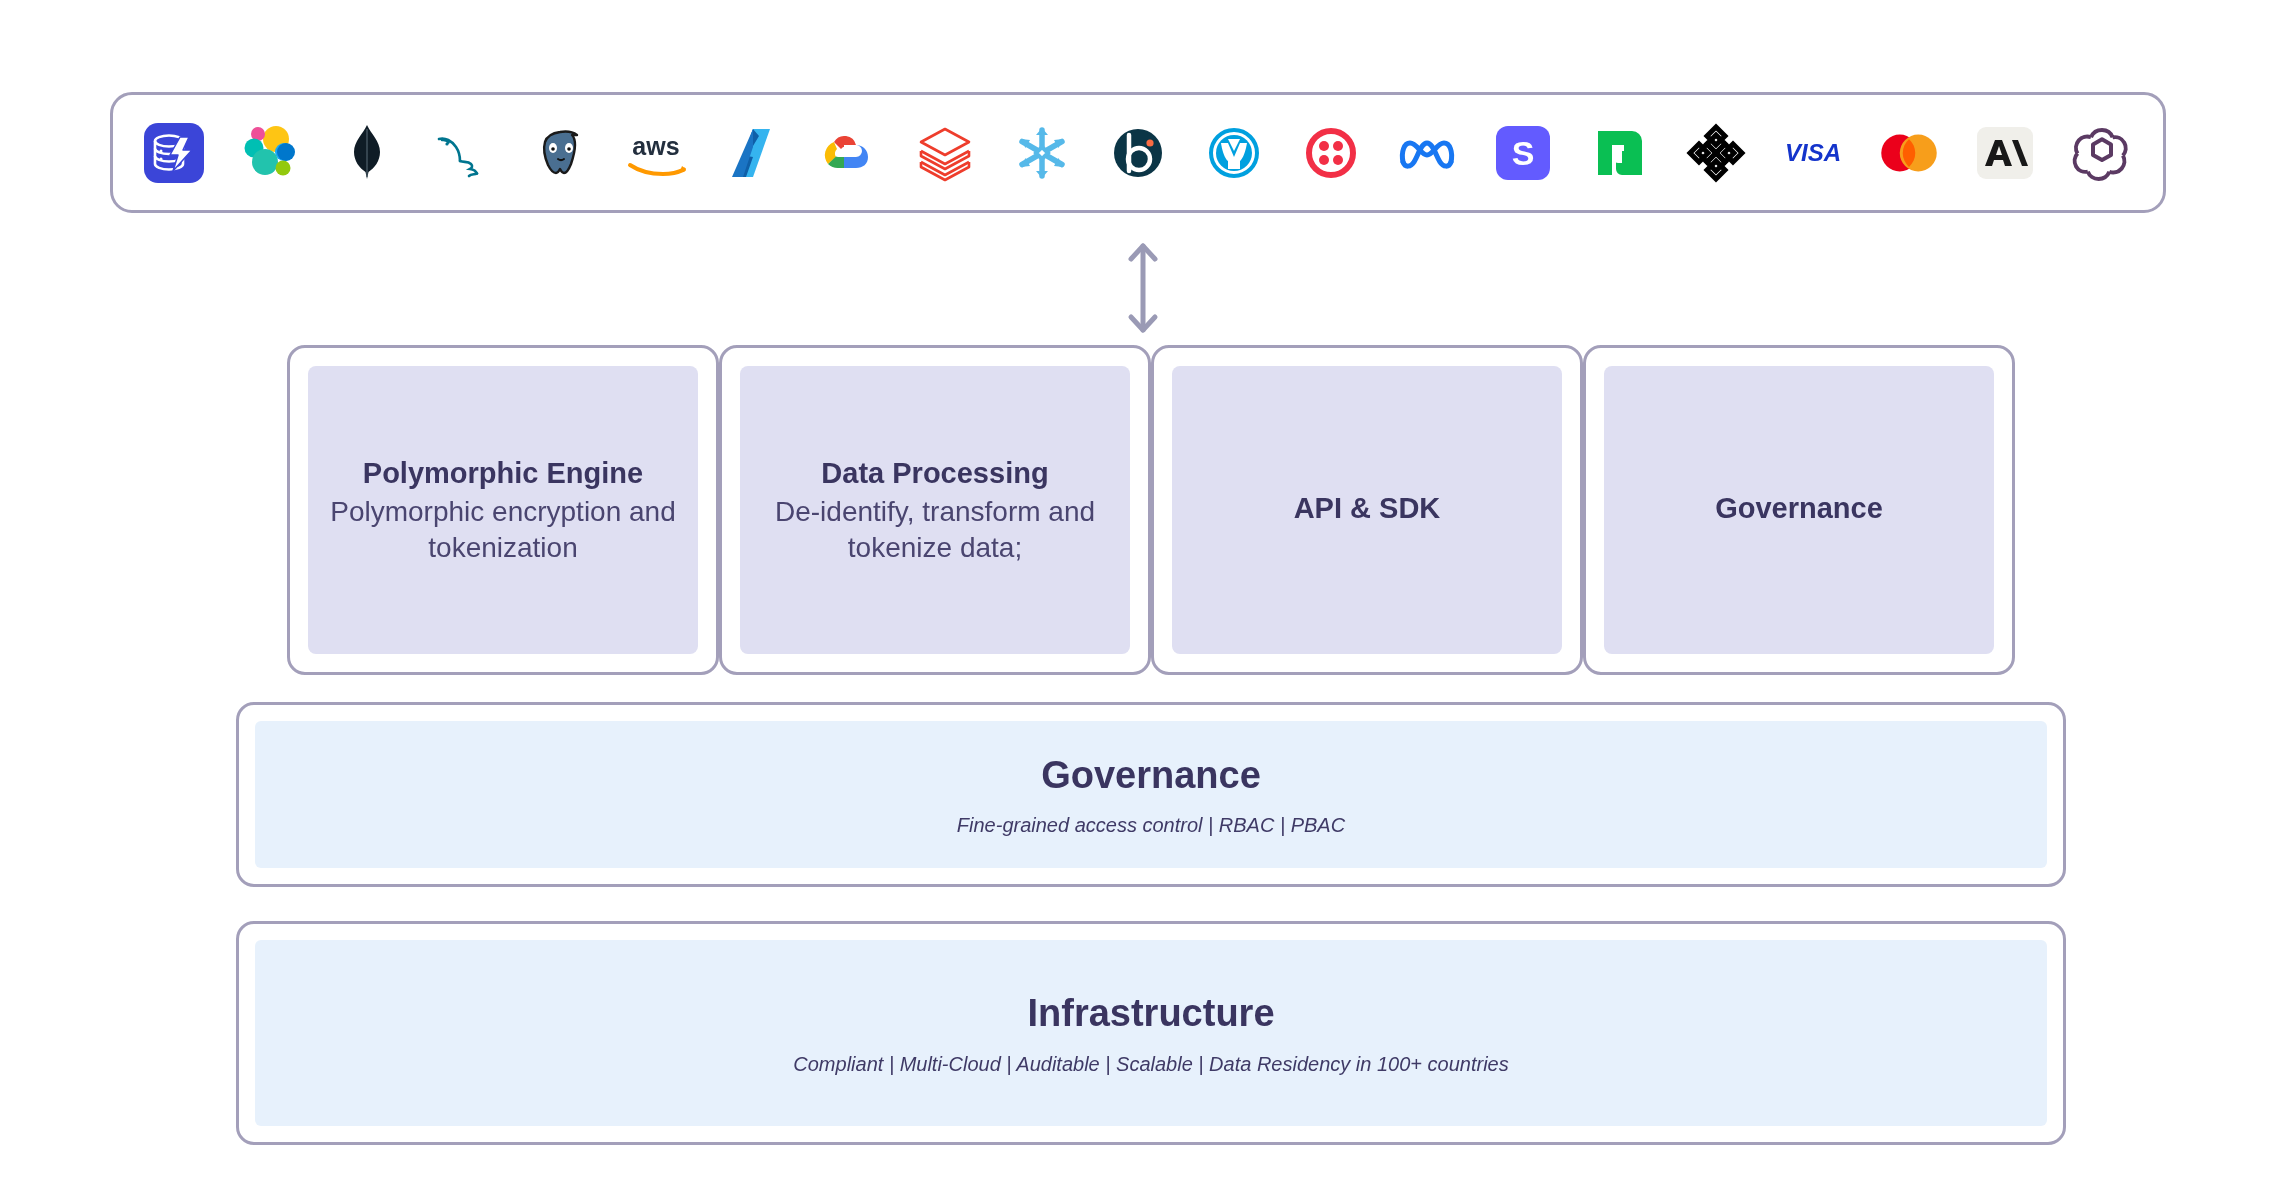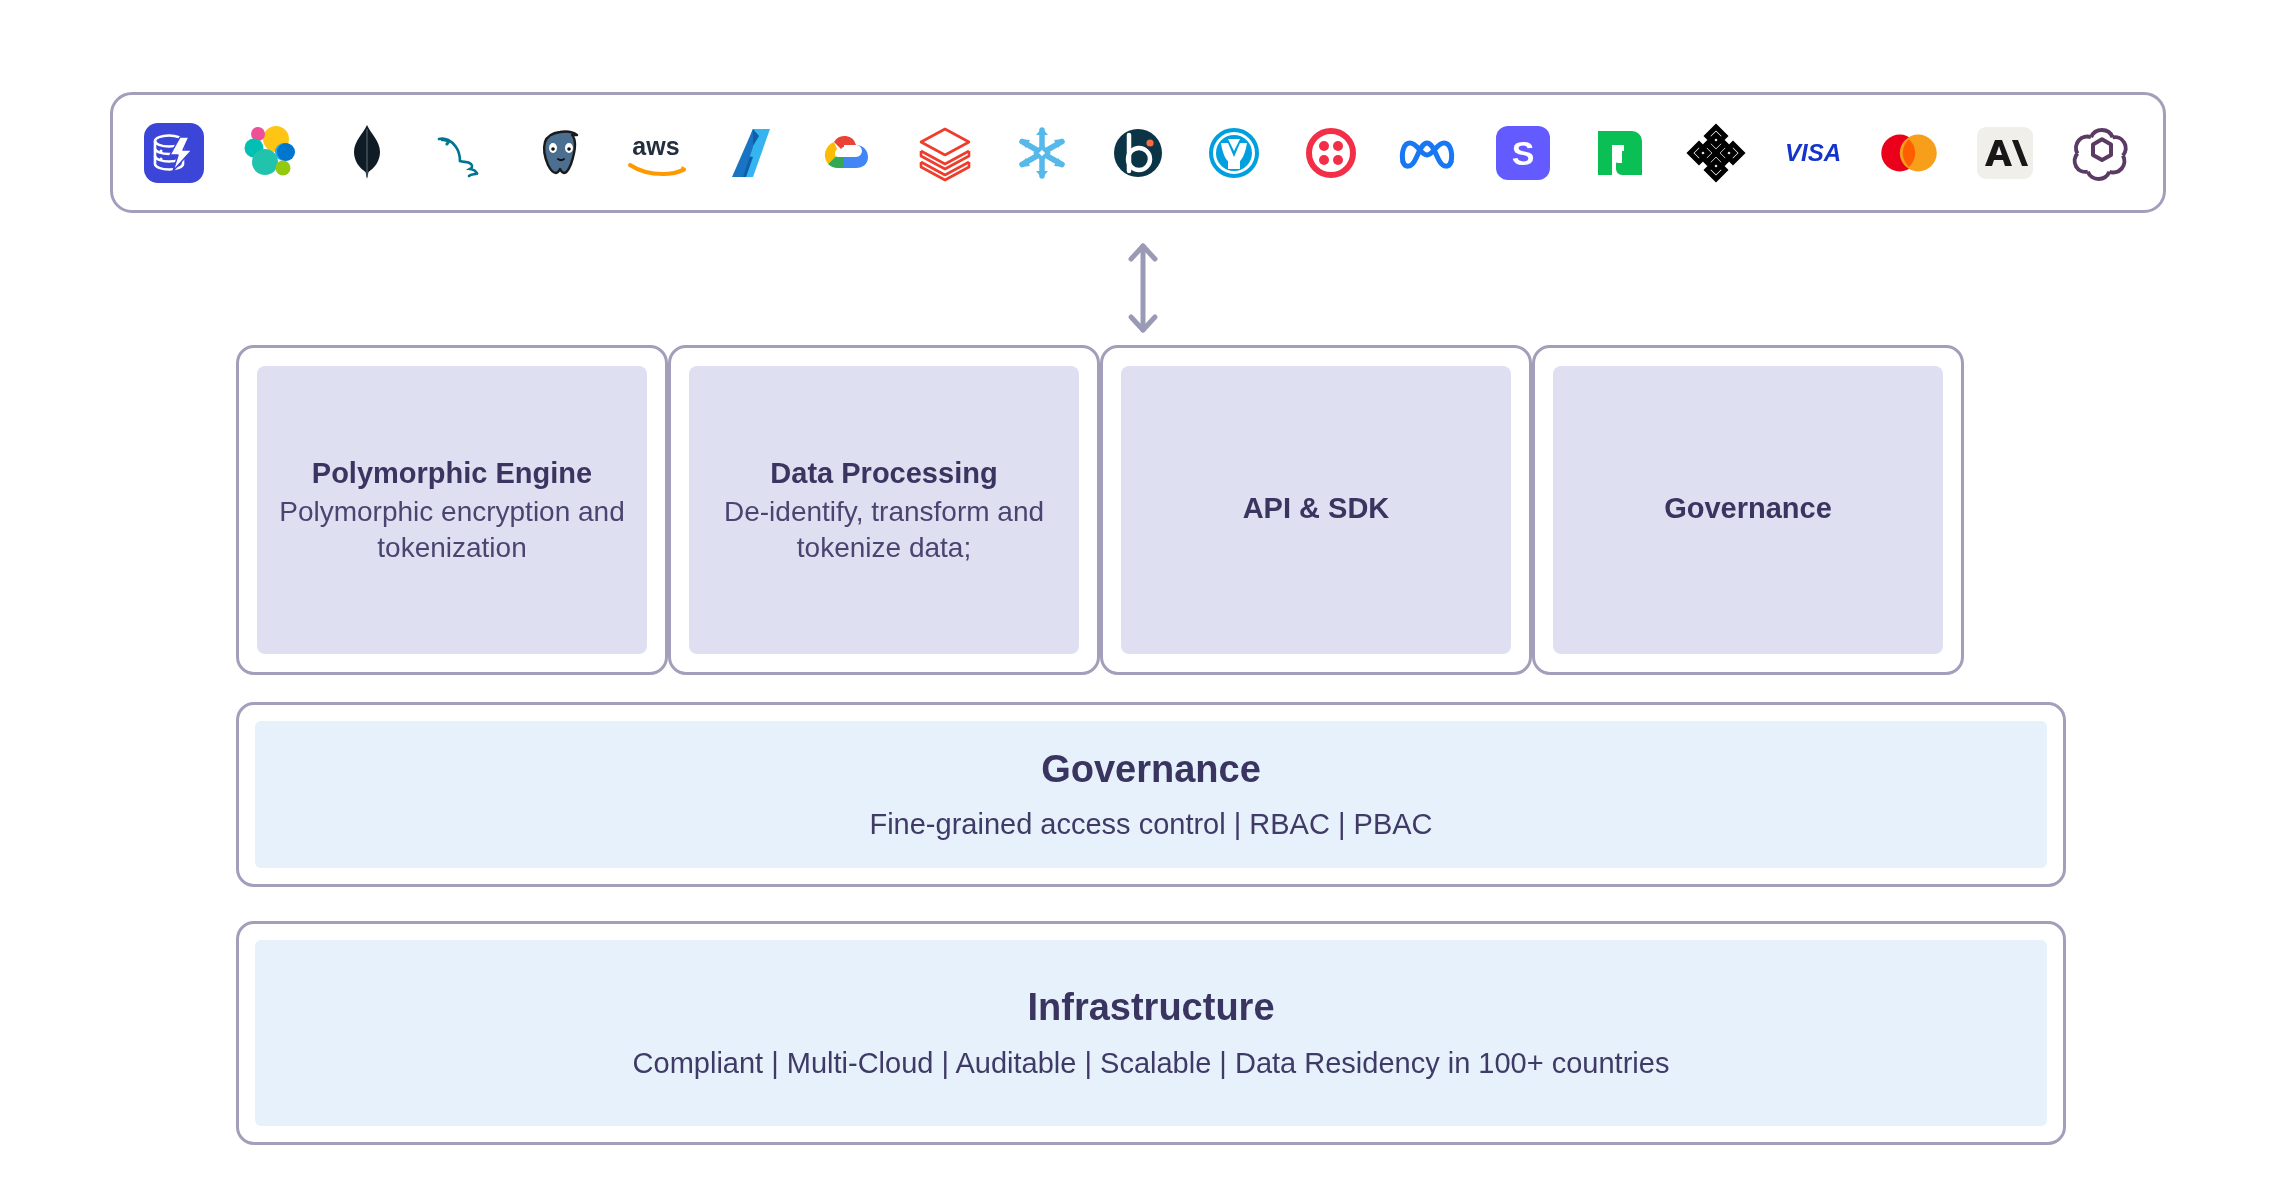--- a/index.html
+++ b/index.html
@@ -24,21 +24,21 @@
     display:flex;align-items:center;justify-content:center;
   }
   .logo svg{display:block;}
 
   
   .connector{position:absolute;left:1113px;top:238px;width:60px;height:100px;}
 
   
   .card-row{
     position:absolute;left:236px;top:345px;width:1830px;height:330px;
-    display:flex;justify-content:flex-start;
+    display:flex;justify-content:center;
   }
   .card{
     width:432px;height:330px;box-sizing:border-box;
     border:3px solid #a39fba;border-radius:18px;background:#fff;
     padding:18px;
   }
   .card-inner{
     width:100%;height:100%;box-sizing:border-box;
     background:#dfdff2;border-radius:8px;
     display:flex;flex-direction:column;align-items:center;justify-content:center;
@@ -58,21 +58,21 @@
     border:3px solid #a39fba;border-radius:18px;background:#fff;padding:16px;
   }
   .band-inner{
     width:100%;height:100%;box-sizing:border-box;background:#e7f1fc;
     border-radius:6px;
     display:flex;flex-direction:column;align-items:center;justify-content:center;
   }
   #governance-band{left:236px;top:702px;width:1830px;height:185px;}
   #infrastructure-band{left:236px;top:921px;width:1830px;height:224px;}
   .band-title{font-size:38px;font-weight:bold;color:#3a3560;line-height:1.3;}
-  .band-desc{font-size:29px;color:#3f3a66;line-height:1.3;margin-top:12px;}
+  .band-desc{font-size:20px;color:#3f3a66;line-height:1.3;margin-top:12px;font-style:italic;}
 </style>
 </head>
 <body>
 
 <div class="stage">
 
   <div class="logo-strip">
 
     <div class="logo">
       <svg width="64" height="64" viewBox="0 0 64 64">

